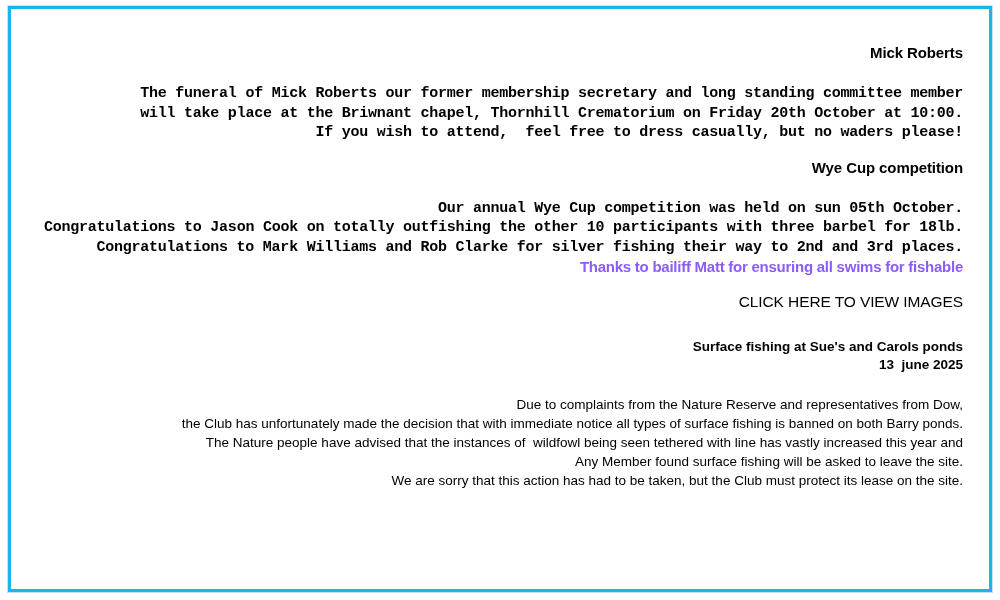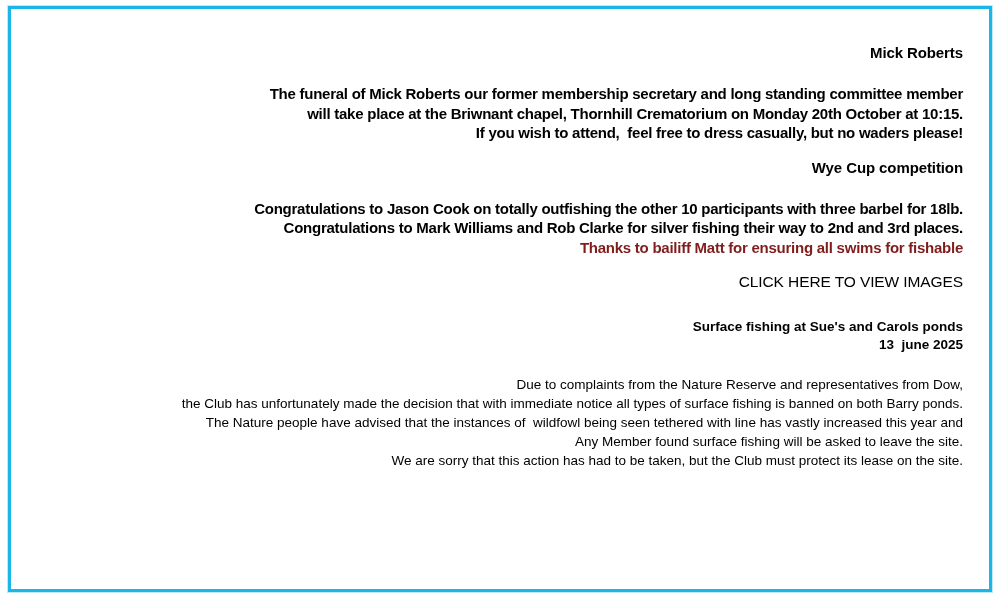--- a/index.html
+++ b/index.html
@@ -48,27 +48,28 @@
     font-weight: bold;
     font-size: 15px;
     line-height: 20px;
     letter-spacing: -0.1px;
   }
   .narrow-bold {
     font-weight: bold;
     font-size: 15px;
     line-height: 19.5px;
     letter-spacing: -0.25px;
+    font-family: Liberation Mono, monospace;
   }
   .narrow-bold-grey {
     font-weight: bold;
     font-size: 15px;
     line-height: 19.5px;
     letter-spacing: -0.25px;
-    color: #7f1d1d;
+    color: #8b5cf6;
   }
   .clickbold {
     font-weight: normal;
     font-size: 15.5px;
     line-height: 20px;
     letter-spacing: -0.1px;
   }
   .sub-bold {
     font-weight: bold;
     font-size: 13.5px;
@@ -100,29 +101,30 @@
 <div id="page">
   <div class="panel">
     <div class="panel-inner">
 
       <div class="tiny-mark">''</div>
 
       <div class="block">
         <div class="line heading">Mick Roberts</div>
         <div class="gap-lg"></div>
         <div class="line narrow-bold">The funeral of Mick Roberts our former membership secretary and long standing committee member</div>
-        <div class="line narrow-bold">will take place at the Briwnant chapel, Thornhill Crematorium on Monday 20th October at 10:15.</div>
+        <div class="line narrow-bold">will take place at the Briwnant chapel, Thornhill Crematorium on Friday 20th October at 10:00.</div>
         <div class="line narrow-bold">If you wish to attend,  feel free to dress casually, but no waders please!</div>
       </div>
 
       <div class="gap-md"></div>
 
       <div class="block">
         <div class="line heading">Wye Cup competition</div>
         <div class="gap-lg"></div>
+        <div class="line narrow-bold">Our annual Wye Cup competition was held on sun 05th October.</div>
         <div class="line narrow-bold">Congratulations to Jason Cook on totally outfishing the other 10 participants with three barbel for 18lb.</div>
         <div class="line narrow-bold">Congratulations to Mark Williams and Rob Clarke for silver fishing their way to 2nd and 3rd places.</div>
         <div class="line narrow-bold-grey">Thanks to bailiff Matt for ensuring all swims for fishable</div>
       </div>
 
       <div class="gap-md"></div>
 
       <div class="line clickbold">CLICK HERE TO VIEW IMAGES</div>
 
       <div class="gap-xl"></div>

